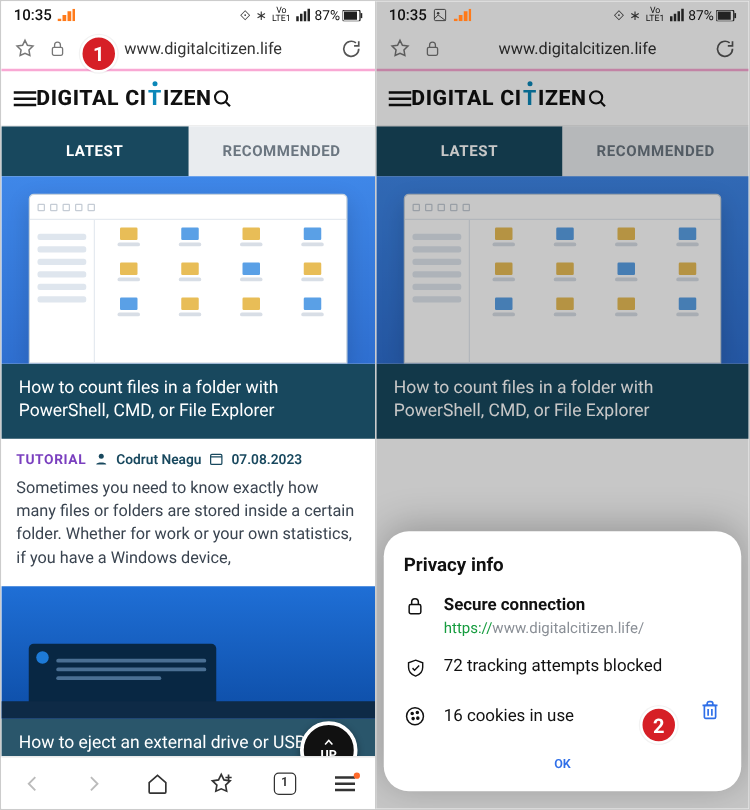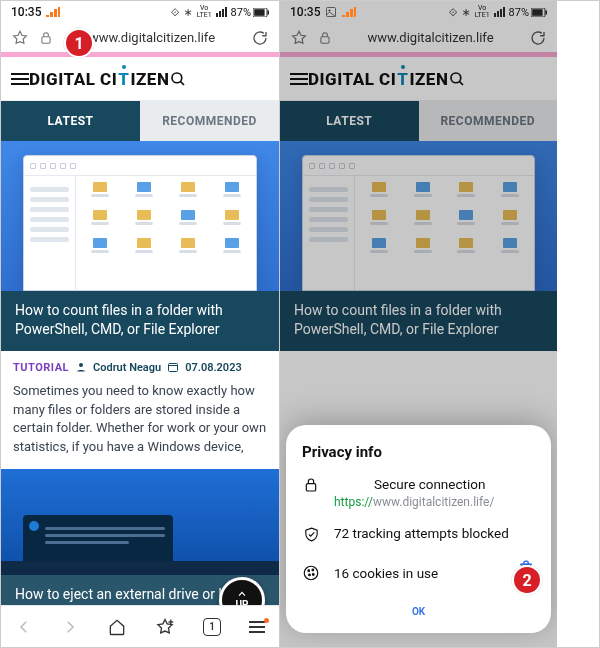--- a/index.html
+++ b/index.html
@@ -12,21 +12,21 @@
     position: relative;
   }
   .stage {
     display: flex;
     gap: 0;
     border: 1px solid #ccc;
     width: 600px;
     height: 648px;
   }
   .phone {
-    width: 278px;
+    width: 299px;
     height: 646px;
     position: relative;
     background: #fff;
     overflow: hidden;
     flex-shrink: 0;
   }
   .phone + .phone { border-left: 1px solid #ccc; }
   .dimmed::after {
     content: "";
     position: absolute;
@@ -61,21 +61,21 @@
   .sb-batt { display: inline-flex; align-items: center; gap: 2px; }
   .sb-batt svg { display:block; }
 
   
   .urlbar {
     height: 34px;
     display: flex;
     align-items: center;
     padding: 0 10px;
     gap: 10px;
-    border-bottom: 5px solid #f9a8d4;
+    border-bottom: 2px solid #f9a8d4;
   }
   .urlbar .icn { color: #666; display:flex; align-items:center; }
   .urltext { flex: 1; text-align: center; font-size: 13px; color: #333; }
   .reload { width: 18px; }
 
   
   .siteheader {
     height: 44px;
     display: flex;
     align-items: center;
@@ -164,21 +164,21 @@
   .sheet {
     position:absolute; left:6px; right:6px; bottom:14px;
     background:#fff; border-radius:20px; padding:18px 16px 10px;
     box-shadow:0 -4px 30px rgba(0,0,0,.25);
     z-index:3;
   }
   .sheet h3 { font-size:15px; font-weight:700; color:#111; margin-bottom:14px; }
   .row { display:flex; align-items:flex-start; gap:14px; margin:10px 0 14px; }
   .row .ricon { width:18px; flex-shrink:0; color:#222; margin-top:1px; display:flex; justify-content:center;}
   .row .rtext { flex:1; font-size:13.5px; color:#111; line-height:1.35; }
-  .row .rtext .title { font-weight:400;margin-left:40px; }
+  .row .rtext .title { font-weight:700; }
   .row .rtext .url { font-size:12px; margin-top:1px; }
   .row .rtext .url .https { color:#169c3f; }
   .row .rtext .url .rest { color:#8a8f96; }
   .row .rtext .desc { font-size:12.5px; color:#222; margin-top:8px; }
   .trash { color:#2f6fe8; }
   .okbtn { text-align:center; color:#2f6fe8; font-weight:600; font-size:10px; padding:10px 0 6px; }
 
   
   .callout {
     position:absolute; width:30px; height:30px; border-radius:50%; background:#d61f26;

